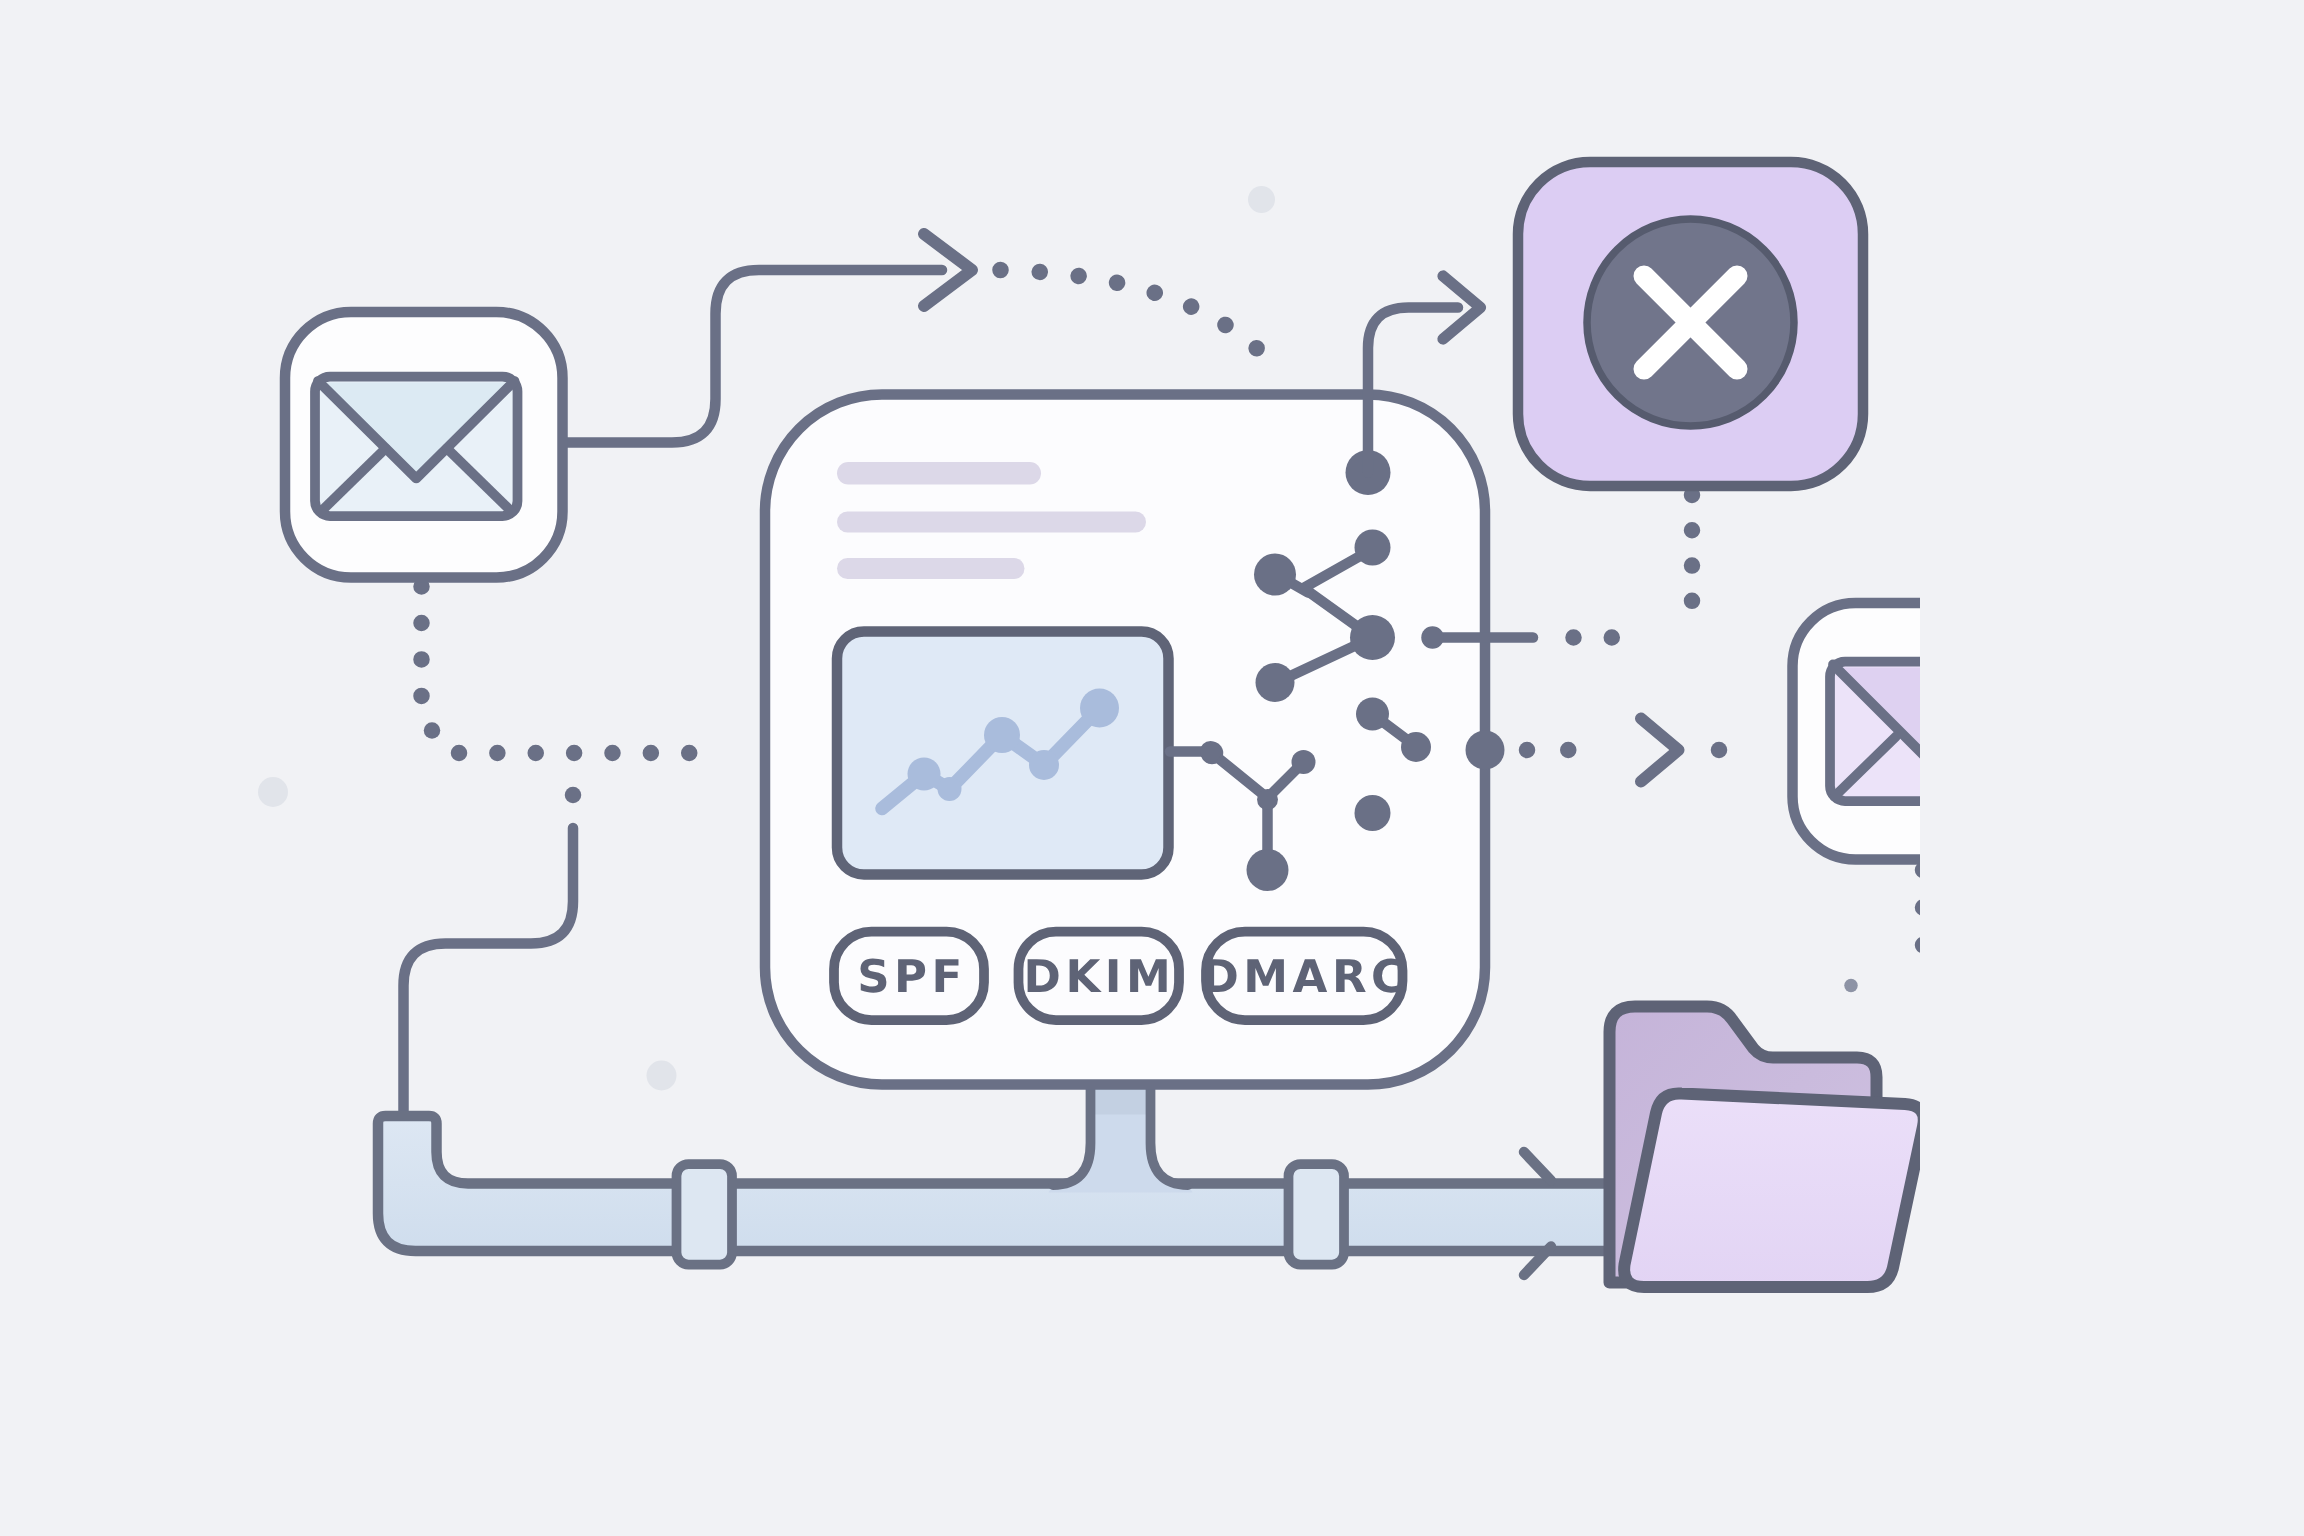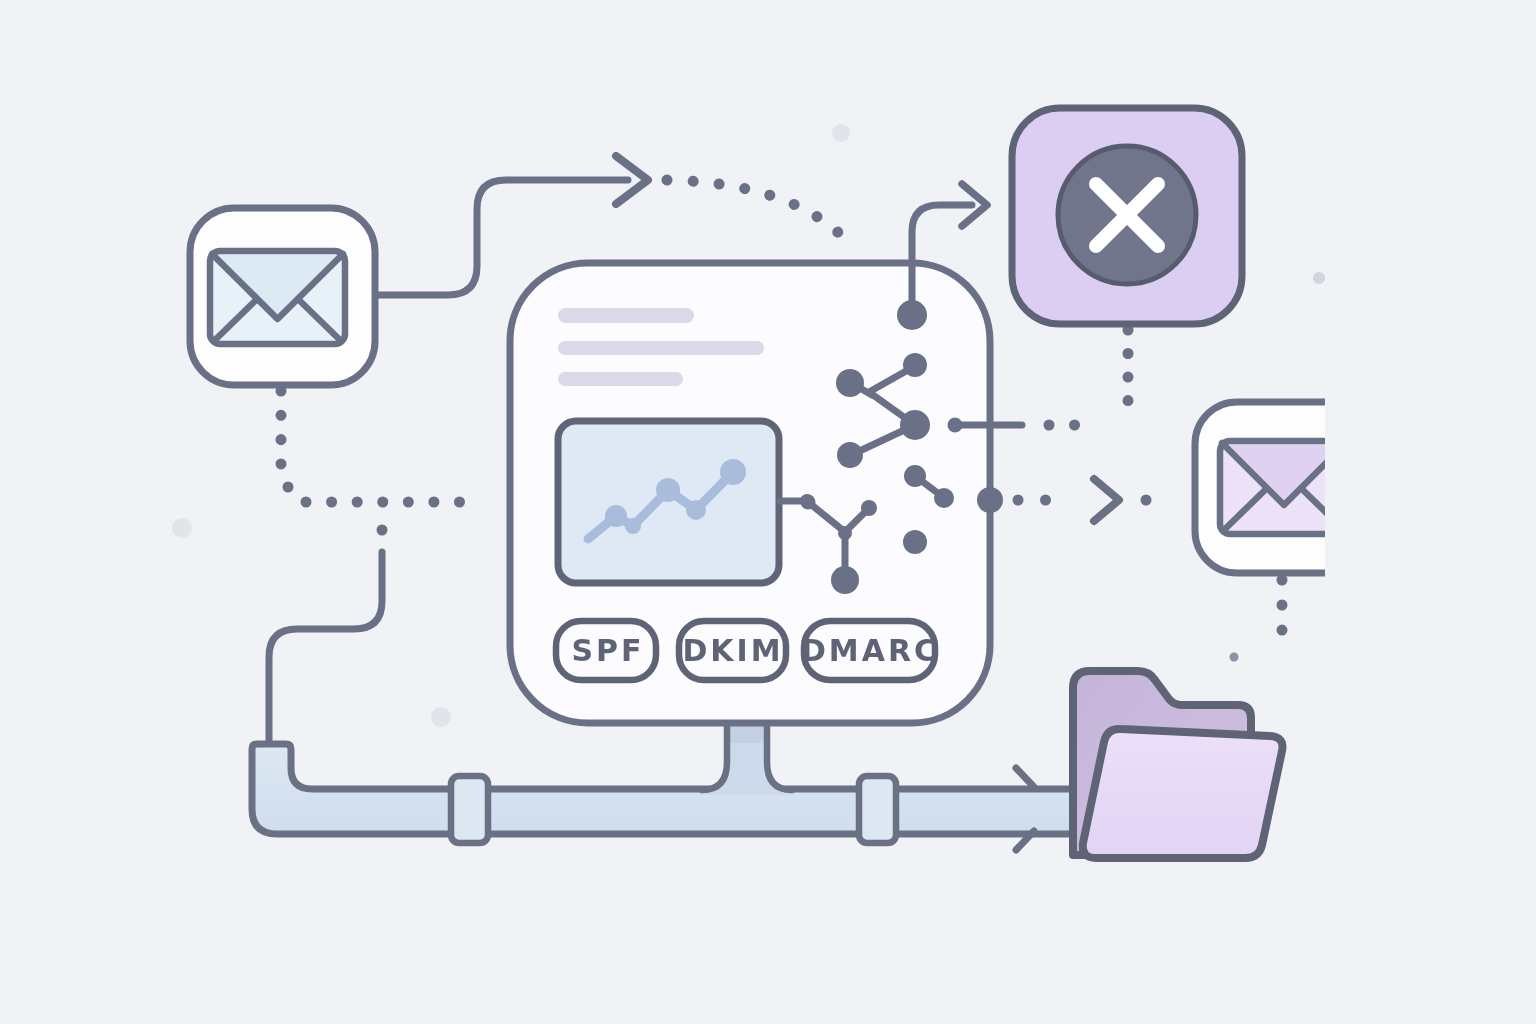--- a/index.html
+++ b/index.html
@@ -1,17 +1,17 @@
 <!DOCTYPE html>
 <html><head>
 <meta charset="utf-8">
 <style>
   html,body{margin:0;padding:0;background:#f1f2f5;}
   .canvas{position:relative;width:1280px;height:1024px;background:#f1f2f5;overflow:hidden;
-          font-family:"DejaVu Sans", sans-serif;padding-left:45px;}
+          font-family:"DejaVu Sans", sans-serif;}
   svg{position:absolute;inset:0;}
   .badge-text{font-family:"DejaVu Sans", sans-serif;font-weight:700;font-size:30px;
               letter-spacing:3px;fill:#5e6376;}
 </style>
 </head>
 <body>
 
 <div class="canvas">
 <svg width="1536" height="1024" viewBox="0 0 1536 1024">
   <defs>

